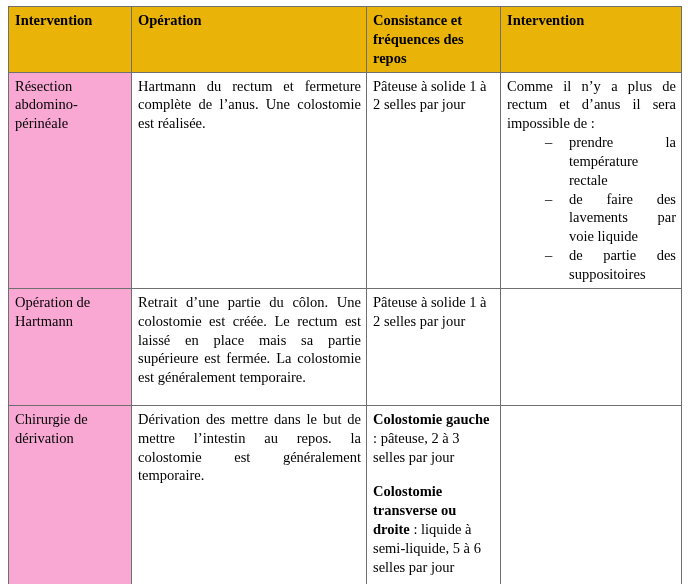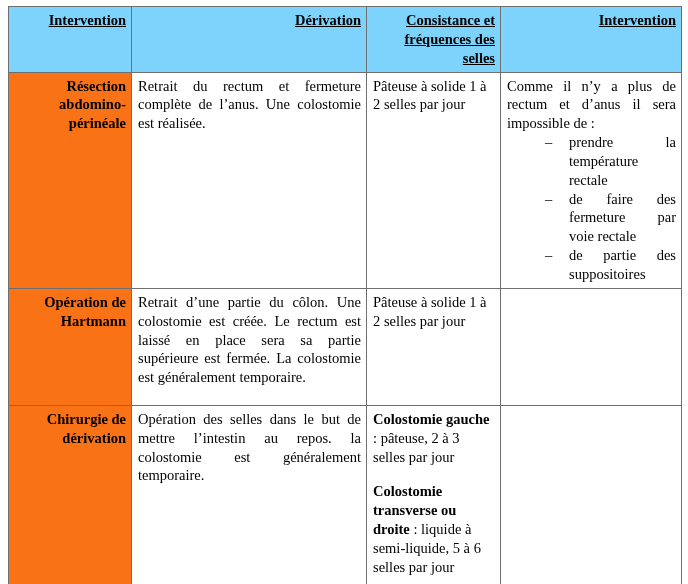--- a/index.html
+++ b/index.html
@@ -40,37 +40,36 @@
   table.interventions td {
     border: 1px solid #6f6f6f;
     vertical-align: top;
     padding: 4px 5px 4px 6px;
     font-size: 14.5px;
     line-height: 1.30;
   }
 
   
   thead th {
-    background: #7dd3fc;
+    background: #eab308;
     font-weight: bold;
-    text-align: right;
+    text-align: left;
     vertical-align: middle;
     padding-top: 6px;
     padding-bottom: 6px;
     font-size: 15px;
     line-height: 1.28;
-    text-decoration: underline;
   }
   thead tr { height: 56px; }
 
   
   td.intervention {
-    background: #f97316;
-    font-weight: bold;
-    text-align: right;
+    background: #f9a8d4;
+    font-weight: normal;
+    text-align: left;
     vertical-align: top;
     padding-top: 8px;
     font-size: 14.5px;
     line-height: 1.30;
   }
 
   
   td.operation {
     text-align: justify;
     text-justify: inter-word;
@@ -135,63 +134,63 @@
     <colgroup>
       <col class="c-intervention">
       <col class="c-operation">
       <col class="c-consistance">
       <col class="c-interdiction">
     </colgroup>
 
     <thead>
       <tr>
         <th>Intervention</th>
-        <th>Dérivation</th>
-        <th>Consistance et fréquences des selles</th>
+        <th>Opération</th>
+        <th>Consistance et fréquences des repos</th>
         <th>Intervention</th>
       </tr>
     </thead>
 
     <tbody>
 
       <tr class="row-1">
         <td class="intervention">Résection abdomino-périnéale</td>
         <td class="operation">
-          <p>Retrait du rectum et fermeture complète de l’anus. Une colostomie est réalisée.</p>
+          <p>Hartmann du rectum et fermeture complète de l’anus. Une colostomie est réalisée.</p>
         </td>
         <td class="consistance">
           <p><span class="lead"></span><span>Pâteuse à solide 1 à 2 selles par jour</span></p>
         </td>
         <td class="interdiction">
           <p>Comme il n’y a plus de rectum et d’anus il sera impossible de :</p>
           <ul class="dash-list">
             <li><span class="dash">–</span><span>prendre la température rectale</span></li>
-            <li><span class="dash">–</span><span>de faire des fermeture par voie rectale</span></li>
+            <li><span class="dash">–</span><span>de faire des lavements par voie liquide</span></li>
             <li><span class="dash">–</span><span>de partie des suppositoires</span></li>
           </ul>
         </td>
       </tr>
 
       <tr class="row-2">
         <td class="intervention">Opération de Hartmann</td>
         <td class="operation">
-          <p>Retrait d’une partie du côlon. Une colostomie est créée. Le rectum est laissé en place sera sa partie supérieure est fermée. La colostomie est généralement temporaire.</p>
+          <p>Retrait d’une partie du côlon. Une colostomie est créée. Le rectum est laissé en place mais sa partie supérieure est fermée. La colostomie est généralement temporaire.</p>
         </td>
         <td class="consistance">
           <p><span class="lead"></span><span>Pâteuse à solide 1 à 2 selles par jour</span></p>
         </td>
         <td class="interdiction">
           <p></p>
         </td>
       </tr>
 
       <tr class="row-3">
         <td class="intervention">Chirurgie de dérivation</td>
         <td class="operation">
-          <p>Opération des selles dans le but de mettre l’intestin au repos. la colostomie est généralement temporaire.</p>
+          <p>Dérivation des mettre dans le but de mettre l’intestin au repos. la colostomie est généralement temporaire.</p>
         </td>
         <td class="consistance">
           <p><span class="lead">Colostomie gauche</span><span> : pâteuse, 2 à 3 selles par jour</span></p>
           <p><span class="lead">Colostomie transverse ou droite</span><span> : liquide à semi-liquide, 5 à 6 selles par jour</span></p>
         </td>
         <td class="interdiction">
           <p></p>
         </td>
       </tr>
 

